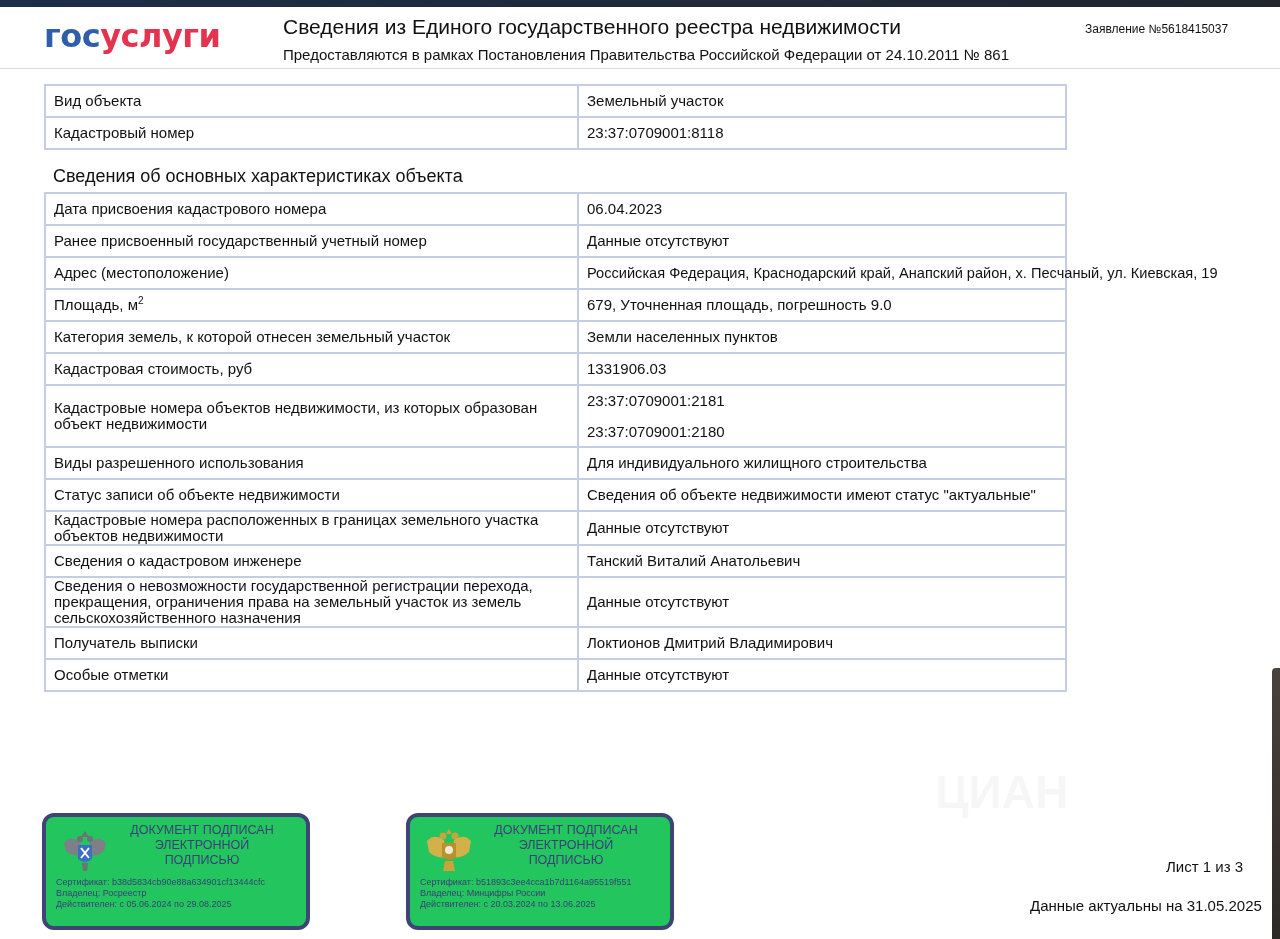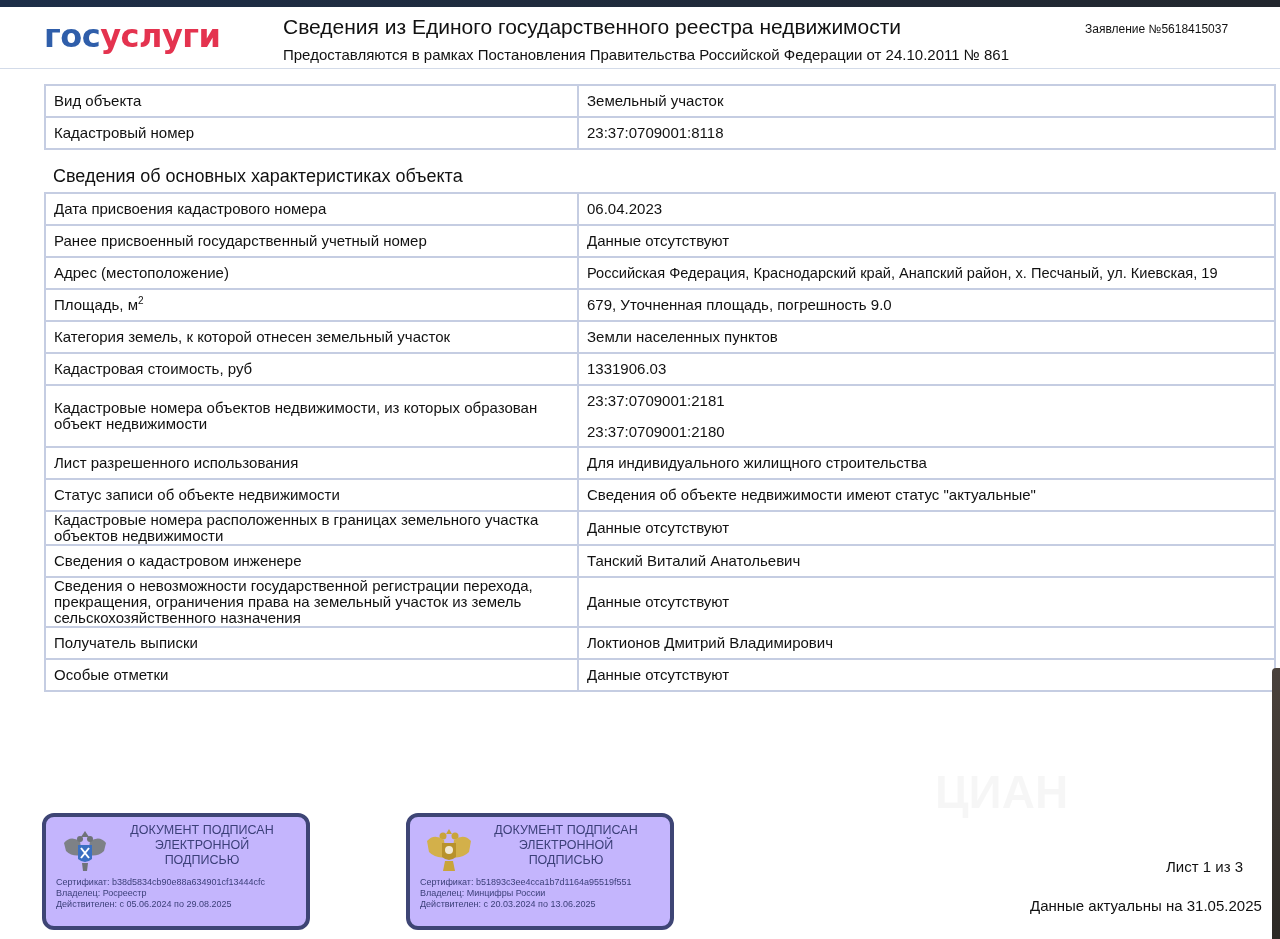--- a/index.html
+++ b/index.html
@@ -9,38 +9,38 @@
   .topbar { position: absolute; left: 0; top: 0; width: 1280px; height: 7px; background: linear-gradient(90deg, #1d2e48 0%, #22272e 100%); }
 
   .header { position: absolute; left: 0; top: 7px; width: 1280px; height: 62px; border-bottom: 1px solid #d3dbe9; }
   .logo { position: absolute; left: 44px; top: 10px; font-family: "DejaVu Sans", sans-serif; font-weight: bold; font-size: 32px; letter-spacing: -0.5px; }
   .logo .l1 { color: #2f5eaa; }
   .logo .l2 { color: #e4334f; }
   .doc-title { position: absolute; left: 283px; top: 8px; font-size: 21px; color: #111; }
   .doc-subtitle { position: absolute; left: 283px; top: 39px; font-size: 15px; color: #111; }
   .app-number { position: absolute; left: 1085px; top: 15px; font-size: 12px; color: #111; white-space: nowrap; }
 
-  table.grid { position: absolute; left: 44px; border-collapse: collapse; table-layout: fixed; width: 1232px; }
+  table.grid { position: absolute; left: 44px; border-collapse: collapse; table-layout: fixed; width: 1023px; }
   table.grid td { border: 2px solid #c5cde2; font-size: 15px; padding: 0 8px; vertical-align: middle; line-height: 16px; }
   table.grid td.k { width: 533px; }
   .t1 { top: 84px; }
   .t1 td { height: 32px; }
 
   .section-title { position: absolute; left: 53px; top: 166px; font-size: 18px; color: #111; }
 
   .t2 { top: 192px; }
   .t2 td { height: 32px; }
   .t2 tr.multi2 td { height: 34px; }
   .t2 tr.multi3 td { height: 50px; }
   .t2 tr.two-vals td { height: 62px; }
   .t2 .val-line { display: block; line-height: 16px; }
   .t2 .val-line + .val-line { margin-top: 15px; }
   sup { font-size: 10px; line-height: 0; }
 
-  .stamp { position: absolute; top: 813px; width: 268px; height: 117px; border: 4px solid #3e4575; border-radius: 12px; background: #c4b5fd; }
+  .stamp { position: absolute; top: 813px; width: 268px; height: 117px; border: 4px solid #3e4575; border-radius: 12px; background: #22c55e; }
   .stamp1 { left: 42px; }
   .stamp2 { left: 406px; }
   .stamp .emblem { position: absolute; left: 14px; top: 8px; width: 50px; height: 50px; }
   .stamp .s-title { position: absolute; left: 68px; top: 6px; width: 176px; text-align: center; font-size: 12.5px; line-height: 15px; color: #3b3f78; }
   .stamp .s-info { position: absolute; left: 10px; top: 60px; font-size: 9px; line-height: 11px; color: #3b3f78; white-space: nowrap; }
 
   .sheet { position: absolute; left: 1166px; top: 858px; font-size: 15px; color: #111; }
   .actual { position: absolute; left: 1030px; top: 897px; font-size: 15px; color: #111; white-space: nowrap; }
 
   .overlay-edge { position: absolute; left: 1272px; top: 668px; width: 8px; height: 271px; background: linear-gradient(180deg, #4a423c, #2c2925); border-radius: 4px 0 0 0; }
@@ -102,21 +102,21 @@
     <td>1331906.03</td>
   </tr>
   <tr class="two-vals">
     <td class="k">Кадастровые номера объектов недвижимости, из которых образован объект недвижимости</td>
     <td>
       <span class="val-line">23:37:0709001:2181</span>
       <span class="val-line">23:37:0709001:2180</span>
     </td>
   </tr>
   <tr>
-    <td class="k">Лист разрешенного использования</td>
+    <td class="k">Виды разрешенного использования</td>
     <td>Для индивидуального жилищного строительства</td>
   </tr>
   <tr>
     <td class="k">Статус записи об объекте недвижимости</td>
     <td>Сведения об объекте недвижимости имеют статус "актуальные"</td>
   </tr>
   <tr class="multi2">
     <td class="k">Кадастровые номера расположенных в границах земельного участка объектов недвижимости</td>
     <td>Данные отсутствуют</td>
   </tr>

